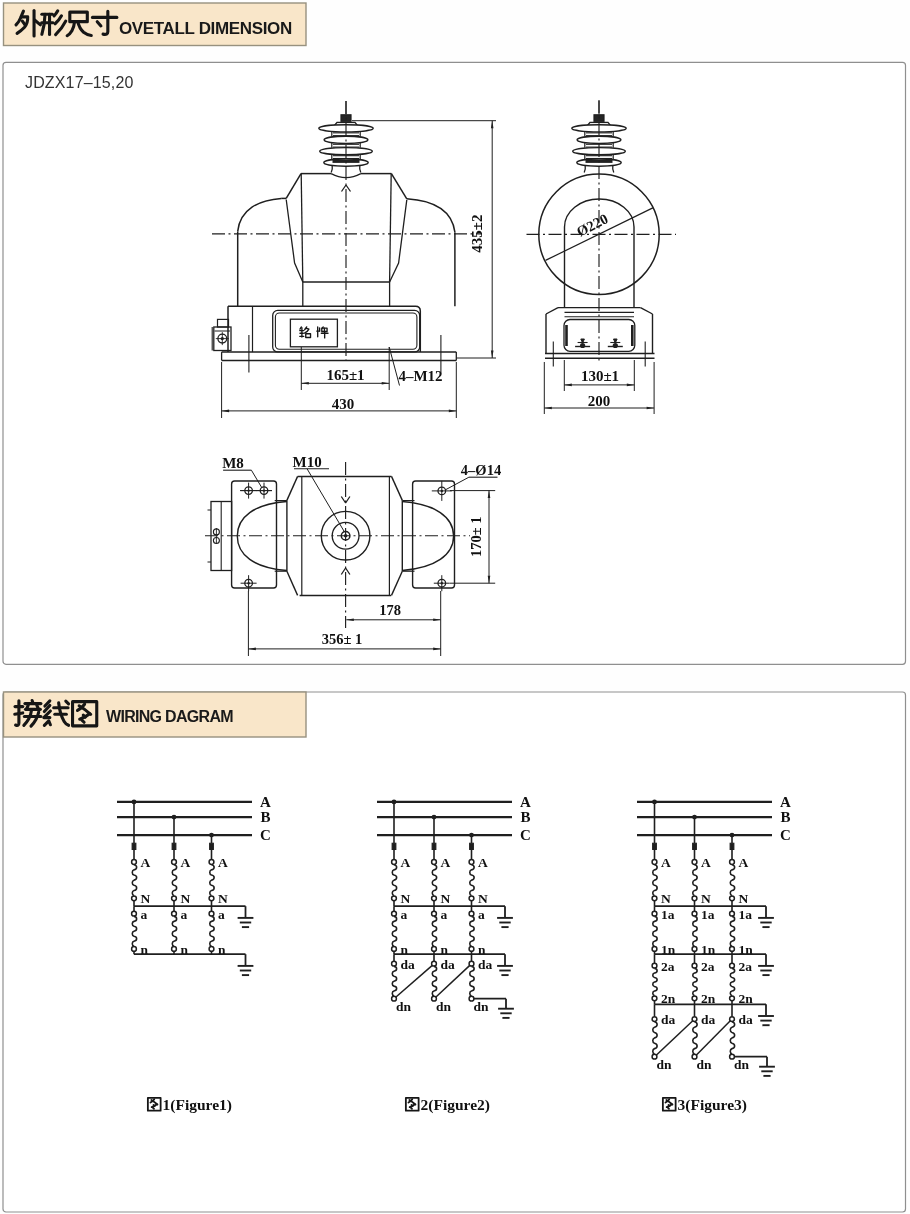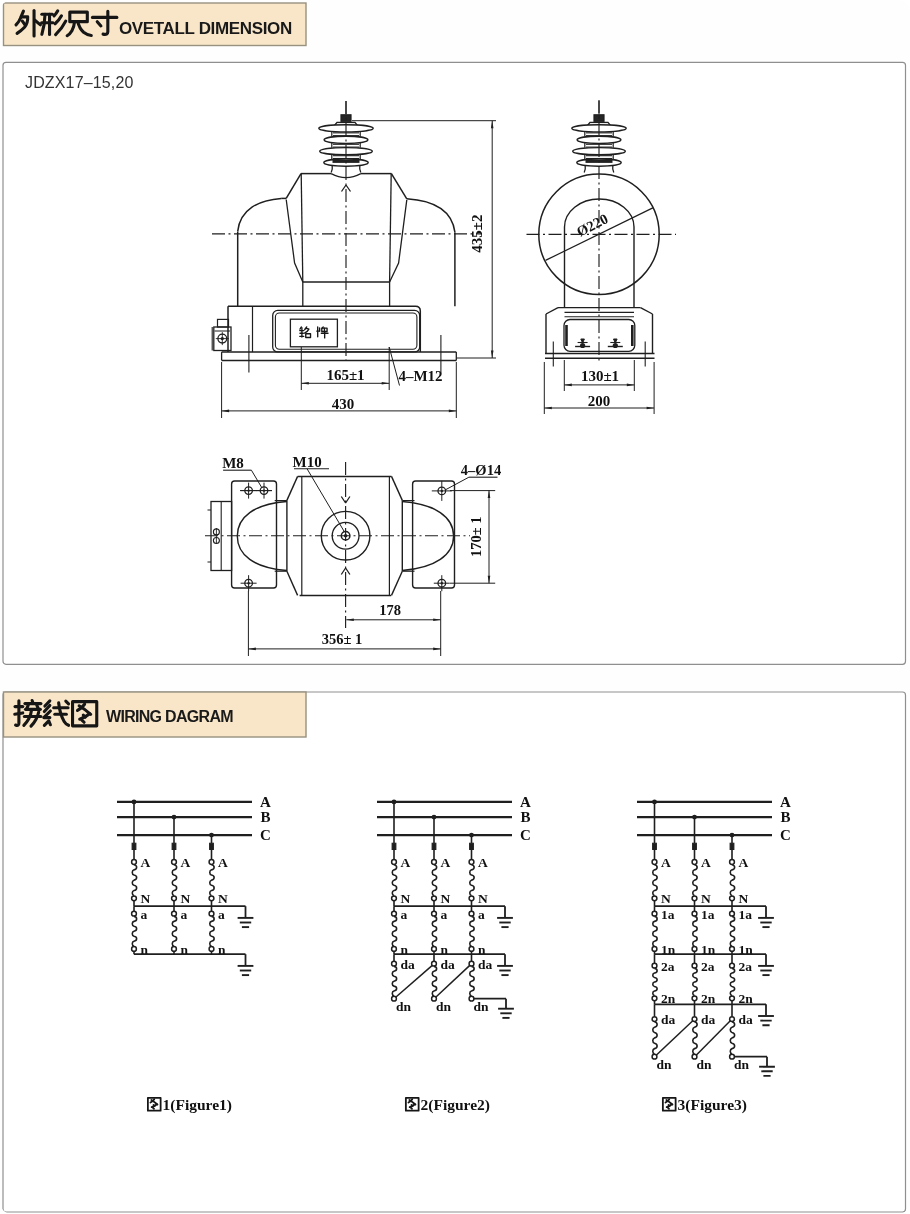--- a/index.html
+++ b/index.html
@@ -1,15 +1,15 @@
 <!DOCTYPE html>
 <html><head><meta charset="utf-8"><title>p</title>
 <style>
 html,body{margin:0;padding:0;background:#ffffff;}
-#page{position:relative;width:910px;height:1214px;background:#fefefe;overflow:hidden;font-family:"Liberation Sans",sans-serif;border-radius:12px;}
+#page{position:relative;width:910px;height:1214px;background:#fefefe;overflow:hidden;font-family:"Liberation Sans",sans-serif;}
 </style></head>
 <body>
 <div id="page">
 <svg width="910" height="1214" viewBox="0 0 910 1214">
 <rect x="3" y="62.3" width="902.5" height="602" fill="#fff" stroke="#8f8f8f" stroke-width="1.2" rx="3"></rect>
 <rect x="3" y="692" width="902.5" height="520" fill="#fff" stroke="#8f8f8f" stroke-width="1.2" rx="3"></rect>
 <rect x="3.5" y="3" width="302.5" height="42.5" fill="#f9e6c9" stroke="#97917f" stroke-width="1.4"></rect>
 <rect x="3.5" y="692" width="302.5" height="45" fill="#f9e6c9" stroke="#97917f" stroke-width="1.4"></rect>
 <g transform="translate(15.5,10) scale(26.5)">
 <path d="M0.30,0.04 L0.20,0.28 Q0.14,0.44 0.02,0.56" fill="none" stroke="#161616" stroke-width="0.1169811320754717" stroke-linecap="round" stroke-linejoin="round"></path>

